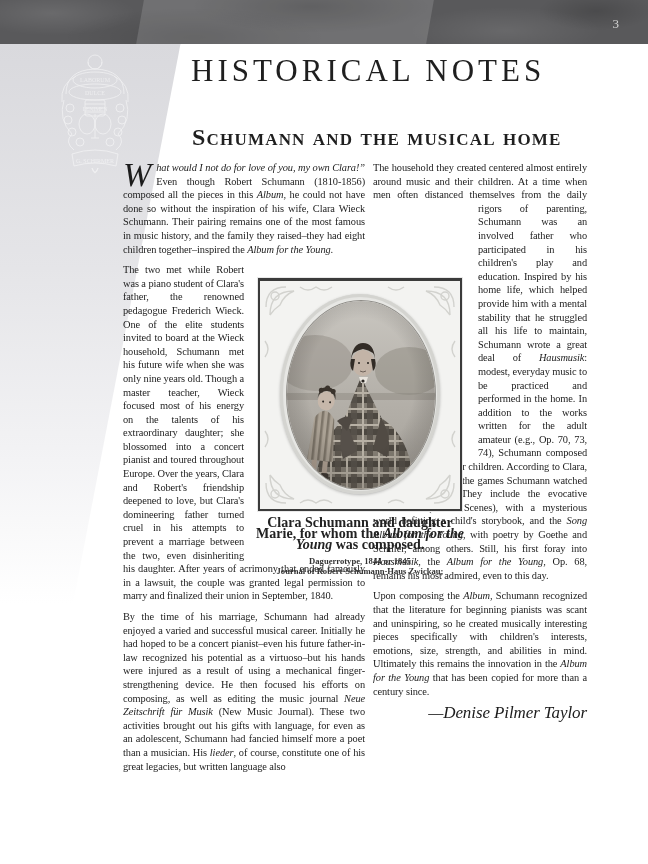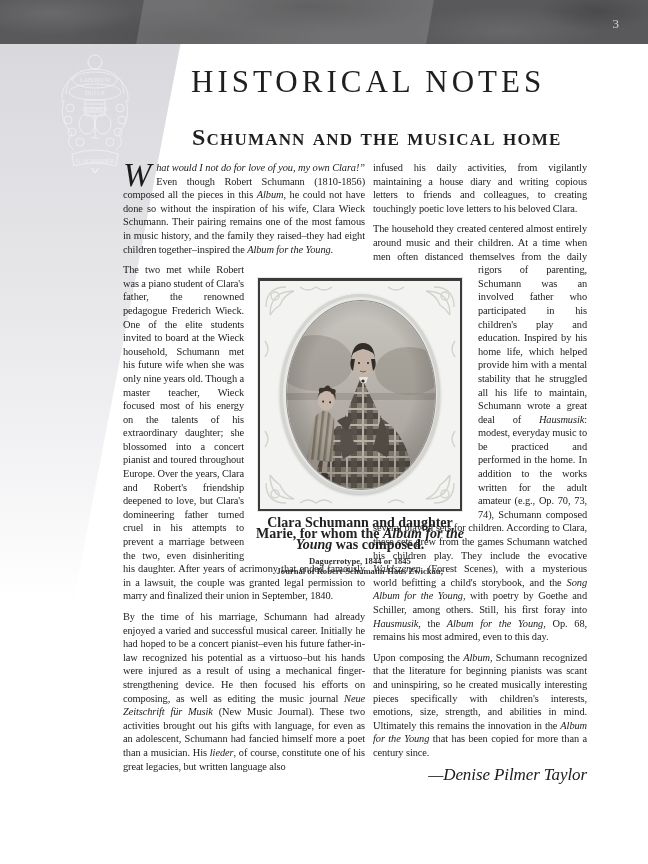--- a/index.html
+++ b/index.html
@@ -31,21 +31,21 @@
   }
   
   .left-wash{
     position:absolute; left:0; top:44px; width:192px; height:560px;
     background:linear-gradient(to bottom,#d9d9dd 0%,#e5e5e8 40%,#f2f2f4 72%,#ffffff 100%);
     clip-path:polygon(0 0, 94% 0, 38% 100%, 0 100%);
   }
   .crest{ position:absolute; left:52px; top:50px; opacity:0.55; }
   
   .title{
-    position:absolute; left:191px; top:64px;
+    position:absolute; left:191px; top:53px;
     font-size:31px; font-weight:400; letter-spacing:4px; color:#1f1f1f;
     white-space:nowrap;
   }
   .subtitle{
     position:absolute; left:192px; top:124px;
     font-size:24px; font-weight:600; letter-spacing:1.2px; color:#1f1f1f;
     font-variant:small-caps; white-space:nowrap;
   }
   
   .columns{
@@ -135,21 +135,20 @@
   <div class="title">HISTORICAL NOTES</div>
   <div class="subtitle">Schumann and the musical home</div>
 
   <div class="columns">
     <div class="col-left">
       <p><span class="dropcap">W</span><span><i>hat would I not do for love of you, my own Clara!” </i><span>Even though Robert Schumann (1810-1856) composed all the pieces in this </span><i>Album</i><span>, he could not have done so without the inspiration of his wife, Clara Wieck Schumann. Their pairing remains one of the most famous in music history, and the family they raised–they had eight children together–inspired the </span><i>Album for the Young</i><span>.</span></span></p>
       <p><span class="spacer-left"></span><span><span>The two met while Robert was a piano student of Clara's father, the renowned pedagogue Frederich Wieck. One of the elite students invited to board at the Wieck household, Schumann met his future wife when she was only nine years old. Though a master teacher, Wieck focused most of his energy on the talents of his extraordinary daughter; she blossomed into a concert pianist and toured throughout Europe. Over the years, Clara and Robert's friendship deepened to love, but Clara's domineering father turned cruel in his attempts to prevent a marriage between the two, even disinheriting his daughter. After years of acrimony that ended famously in a lawsuit, the couple was granted legal permission to marry and finalized their union in September, 1840.</span></span></p>
       <p><span><span>By the time of his marriage, Schumann had already enjoyed a varied and successful musical career. Initially he had hoped to be a concert pianist–even his future father-in-law recognized his potential as a virtuoso–but his hands were injured as a result of using a mechanical finger-strengthening device. He then focused his efforts on composing, as well as editing the music journal </span><i>Neue Zeitschrift für Musik</i><span> (New Music Journal). These two activities brought out his gifts with language, for even as an adolescent, Schumann had fancied himself more a poet than a musician. His </span><i>lieder</i><span>, of course, constitute one of his great legacies, but written language also</span></span></p>
     </div>
     <div class="col-right">
-      <p><span><span>infused his daily activities, from vigilantly maintaining a house diary and writing copious letters to friends and colleagues, to creating touchingly poetic love letters to his beloved Clara.</span></span></p>
       <p><span><span>The household they created centered almost entirely around music and their children. At a time when men often distanced themselves from the daily rigors </span></span><span class="spacer-right"></span><span><span>of parenting, Schumann was an involved father who participated in his children's play and education. Inspired by his home life, which helped provide him with a mental stability that he struggled all his life to maintain, Schumann wrote a great deal of </span><i>Hausmusik</i><span>: modest, everyday music to be practiced and performed in the home. In addition to the works written for the adult amateur (e.g., Op. 70, 73, 74), Schumann composed several playful sets for children. According to Clara, these sets grew from the games Schumann watched his children play. They include the evocative </span><i>Waldszenen</i><span> (Forest Scenes), with a mysterious world befitting a child's storybook, and the </span><i>Song Album for the Young</i><span>, with poetry by Goethe and Schiller, among others. Still, his first foray into </span><i>Hausmusik</i><span>, the </span><i>Album for the Young</i><span>, Op. 68, remains his most admired, even to this day.</span></span></p>
       <p><span><span>Upon composing the </span><i>Album</i><span>, Schumann recognized that the literature for beginning pianists was scant and uninspiring, so he created musically interesting pieces specifically with children's interests, emotions, size, strength, and abilities in mind. Ultimately this remains the innovation in the </span><i>Album for the Young</i><span> that has been copied for more than a century since.</span></span></p>
       <div class="byline">—Denise Pilmer Taylor</div>
     </div>
   </div>
 
   <div class="photo-block">
     <div class="photo-frame">
       <svg class="mat-ornaments" width="200" height="228" viewBox="0 0 200 228">
         <g fill="none" stroke="#d2d2ce" stroke-width="1.4">

